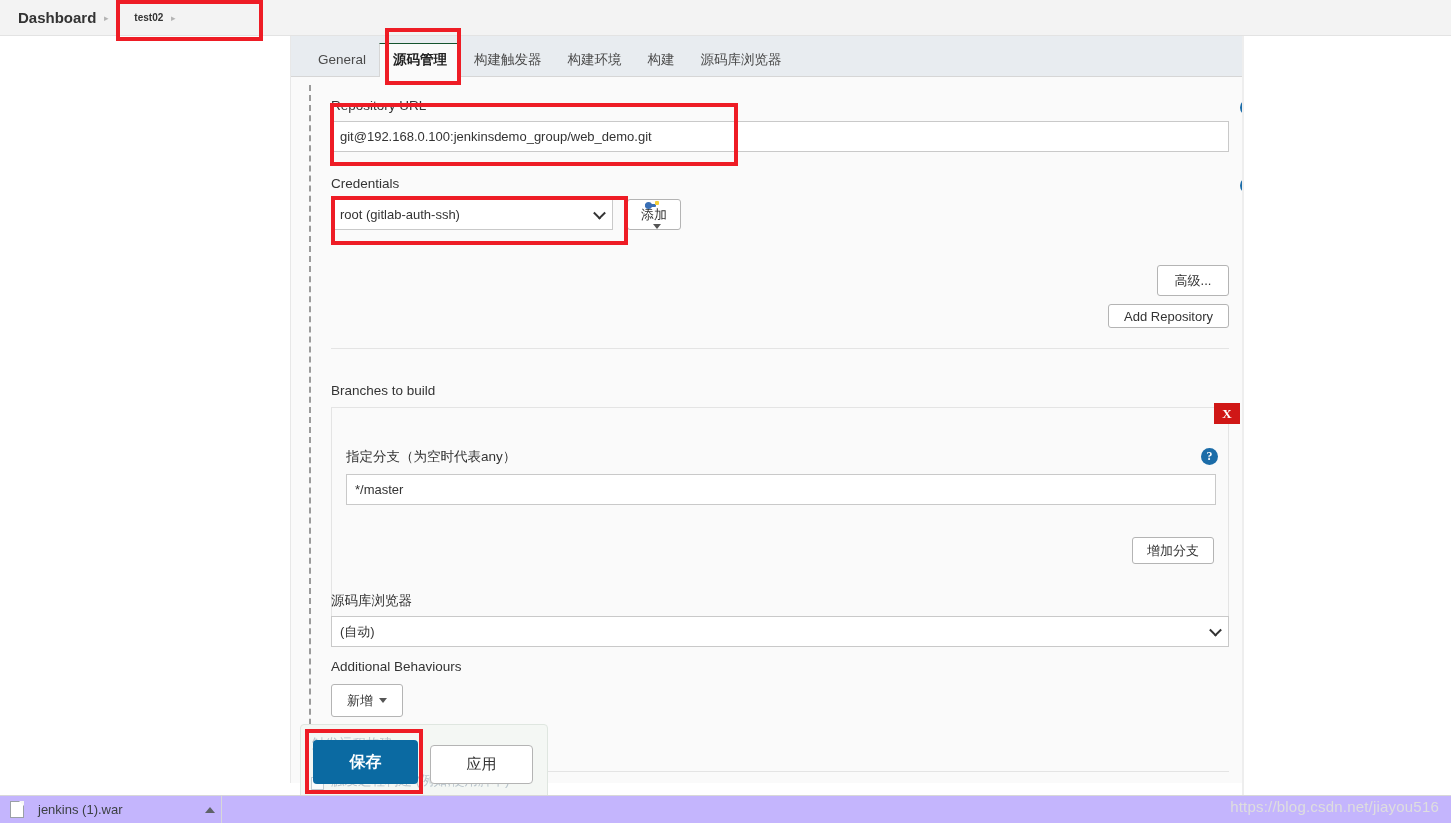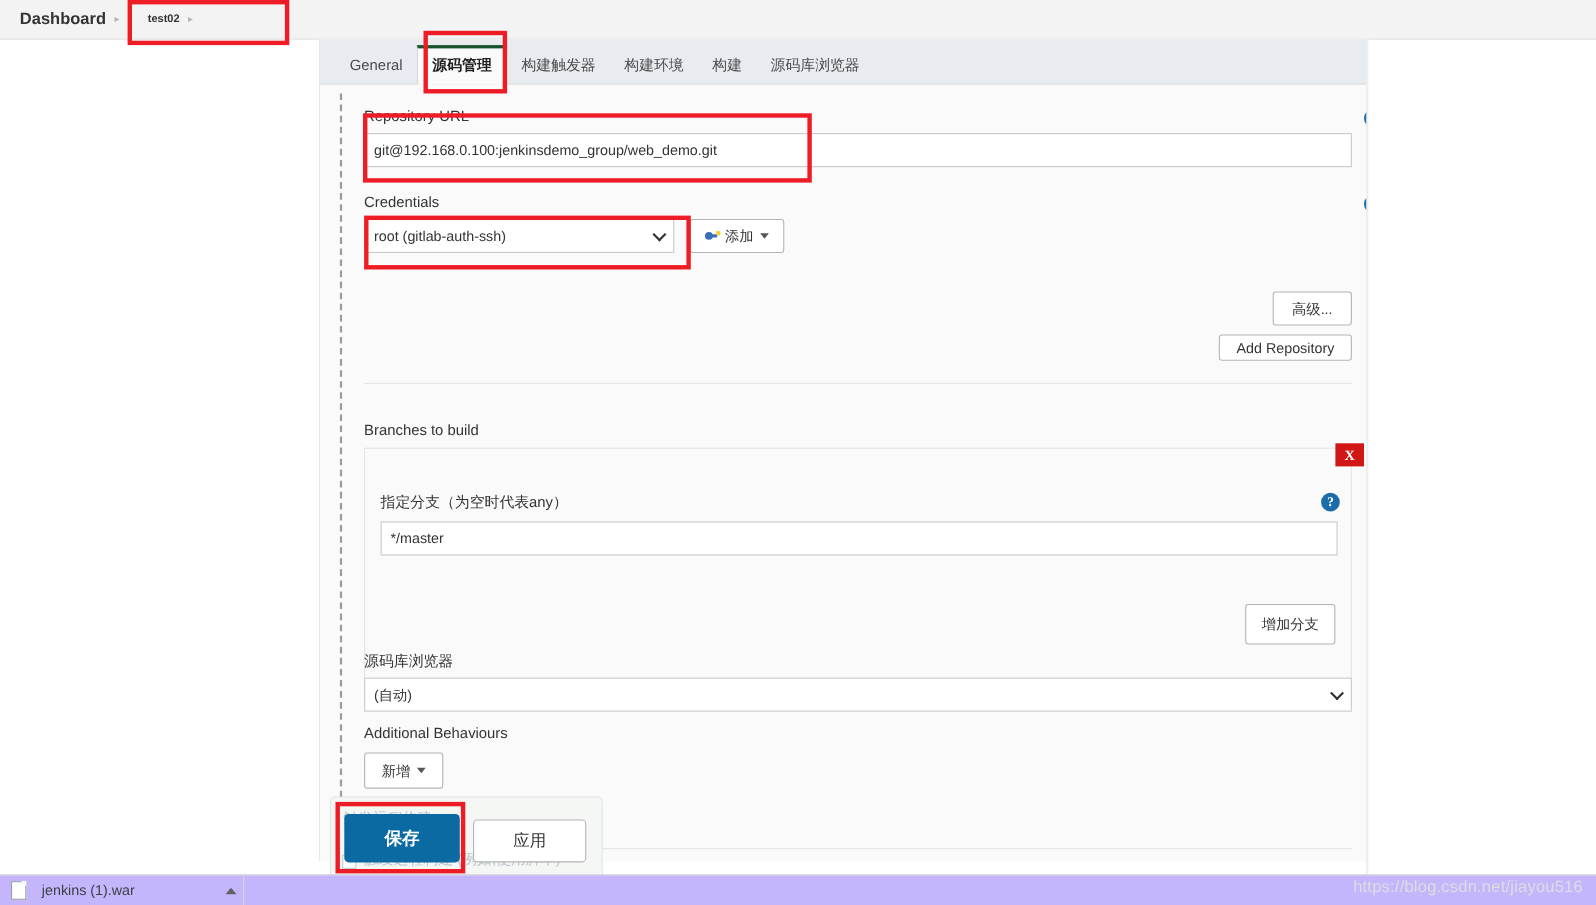--- a/index.html
+++ b/index.html
@@ -51,21 +51,21 @@
     padding-left: 14px;
   }
   .tab {
     font-size: 13.5px; color: #4a4a4a;
     padding: 9px 13px 10px 13px;
     cursor: pointer; white-space: nowrap; line-height: 1;
   }
   .tab.active {
     background: #fafafa; color: #222; font-weight: bold;
     border-left: 1px solid #d6d6d6; border-right: 1px solid #d6d6d6;
-    border-top: 3px solid #14532d;
+    border-top: 1px solid #14532d;
     margin-bottom: -1px; padding-bottom: 11px;
   }
 
   
   .form-body {
     position: absolute; left: 0; top: 41px; width: 952px; height: 706px;
     background: #fafafa;
     overflow: hidden;
   }
   .dash-rail {
@@ -223,21 +223,21 @@
         <div class="help-icon" style="right:-28px; top:2px;">?</div>
       </div>
 
       <div class="section" style="top:98px; left:40px; width:898px;">
         <div class="field-label">Credentials</div>
         <div style="display:flex; align-items:center; margin-top:6px;">
           <div class="select-box" style="width:282px;">
             <span>root (gitlab-auth-ssh)</span>
             <span class="chev"></span>
           </div>
-          <div class="btn" style="margin-left:14px;">
+          <div class="btn" style="margin-left:14px;flex-direction:column;">
             <span class="key-icon">
               <span class="kring"></span>
                 <span class="kbar"></span>
                 <span class="kbit"></span>
             </span>
             <span>添加</span>
             <span class="caret-dn"></span>
           </div>
         </div>
         <div class="help-icon" style="right:-28px; top:2px;">?</div>
@@ -255,21 +255,21 @@
         <div class="field-label">Branches to build</div>
 
       </div>
 
       <div class="inner-box" style="position:absolute; left:40px; top:330px; width:898px; height:237px;">
         <div class="x-badge" style="right:-12px; top:-5px;">X</div>
         <div class="field-label" style="margin:40px 0 0 14px;">指定分支（为空时代表any）</div>
         <input class="text-input" type="text" style="width: 870px; margin: 8px 0px 0px 14px;" value="*/master">
         <div class="help-icon" style="right:10px; top:40px;">?</div>
         <div style="text-align:right; padding-right:14px; margin-top:32px;">
-          <div class="btn" style="height:37px; padding:0 14px;margin-top:12px;">增加分支</div>
+          <div class="btn" style="height:27px; padding:0 14px;">增加分支</div>
         </div>
       </div>
 
       <div class="section" style="top:515px; left:40px; width:886px;">
         <div class="field-label">源码库浏览器</div>
         <div class="select-box" style="width:898px; margin-top:6px;">
           <span>(自动)</span>
           <span class="chev"></span>
         </div>
 

